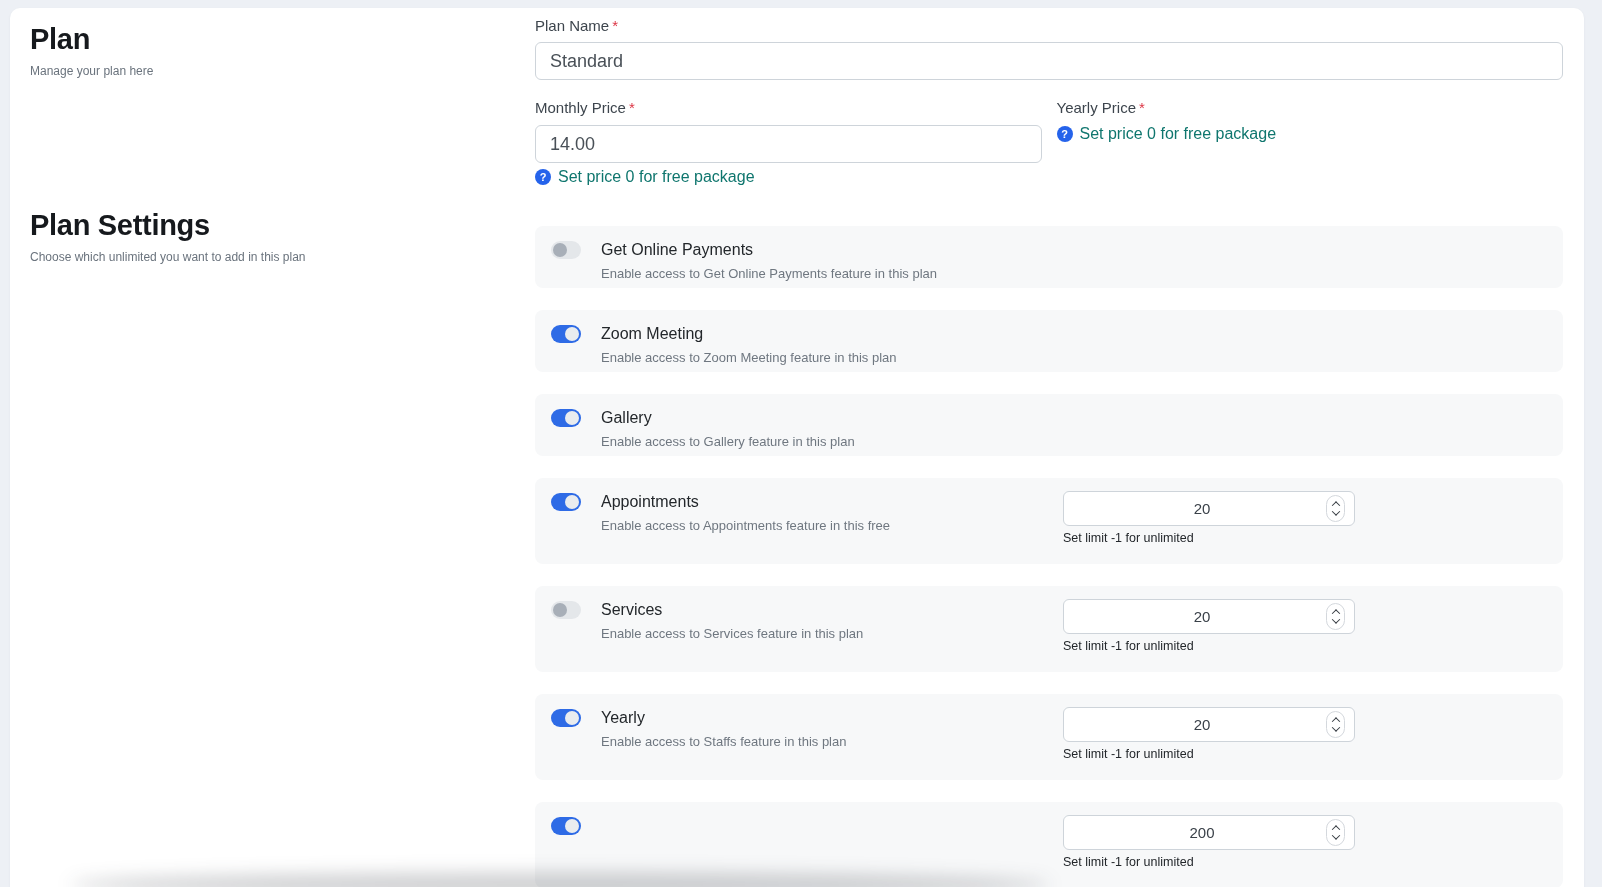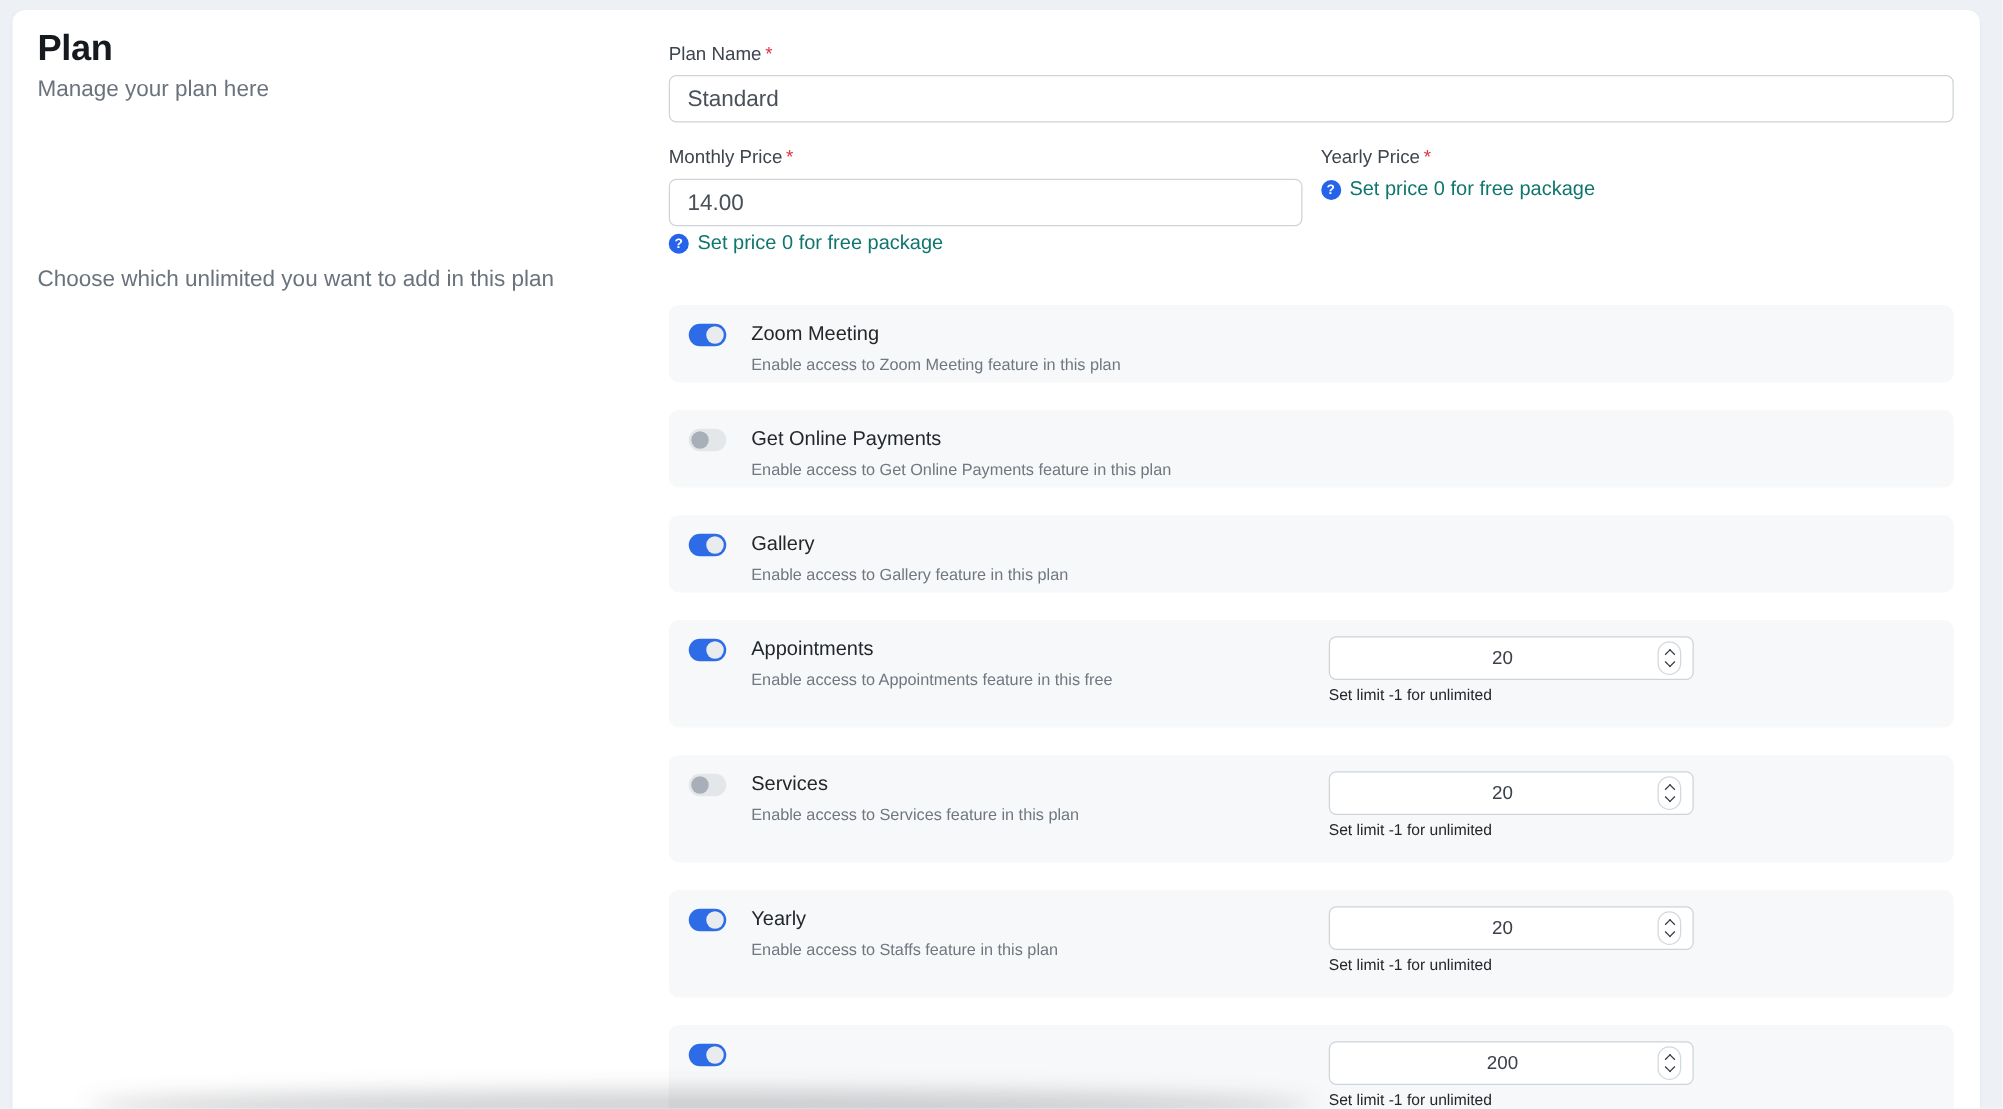--- a/index.html
+++ b/index.html
@@ -17,36 +17,36 @@
     border-radius: 10px;
     box-shadow: 0 1px 3px rgba(20,30,50,0.05);
   }
   
   .plan-head { position: absolute; left: 20px; top: 14px; width: 470px; }
   .settings-head { position: absolute; left: 20px; top: 200px; width: 470px; }
   .section-title {
     font-size: 29px; font-weight: 700; color: #16191d;
     letter-spacing: -0.3px; line-height: 34px;
   }
-  .section-sub { font-size: 18px; color: #6a737d; margin-top: 5px; line-height: 20px; }
+  .section-sub { font-size: 12px; color: #6a737d; margin-top: 5px; line-height: 20px; }
 
   
   .form-col { position: absolute; left: 525px; top: 0; width: 1028px; }
   .f-label {
     display: block; font-size: 15px; color: #3d454d; line-height: 20px;
   }
   .req { color: #dc3545; margin-left: 3px; font-size: 15px; }
   .text-input {
     display: block; width: 100%; height: 38px;
     border: 1px solid #ced4da; border-radius: 6px;
     padding: 0 14px; font-size: 18px; color: #495057;
     background: #fff; outline: none;
     font-family: "Liberation Sans", sans-serif;
   }
-  .field-name { margin-top: 26px; }
+  .field-name { margin-top: 8px; }
   .field-name .f-label { margin-bottom: 6px; }
   .two-col { display: flex; gap: 15px; margin-top: 18px; }
   .two-col .col { width: calc((100% - 15px) / 2); }
   .two-col .f-label { margin-bottom: 7px; }
   .help-line { display: flex; align-items: center; gap: 7px; margin-top: 5px; }
   .help-icon {
     width: 16px; height: 16px; border-radius: 50%;
     background: #2563eb; color: #fff; font-size: 11px; font-weight: 700;
     display: inline-flex; align-items: center; justify-content: center;
     flex: 0 0 16px; line-height: 1;
@@ -118,20 +118,21 @@
 <body>
 
 <div class="card">
 
   <div class="plan-head">
     <div class="section-title">Plan</div>
     <div class="section-sub">Manage your plan here</div>
   </div>
 
   <div class="settings-head">
+    <div class="section-title">Plan Settings</div>
     <div class="section-sub">Choose which unlimited you want to add in this plan</div>
   </div>
 
   <div class="form-col">
 
     <div class="field-name">
       <label class="f-label"><span>Plan Name</span><span class="req">*</span></label>
       <input class="text-input" type="text" value="Standard" style="">
     </div>
 
@@ -149,46 +150,46 @@
         <div class="help-line">
           <span class="help-icon">?</span>
           <span class="help-text">Set price 0 for free package</span>
         </div>
       </div>
     </div>
 
     <div class="features">
   <div class="feature-row simple">
     <div class="feature-left">
+      <div class="toggle off">
+        <div class="knob"></div>
+      </div>
+      <div class="feature-text">
+        <div class="f-title">Get Online Payments</div>
+        <div class="f-desc">Enable access to Get Online Payments feature in this plan</div>
+      </div>
+    </div>
+
+  </div>
+
+  <div class="feature-row simple">
+    <div class="feature-left">
       <div class="toggle on">
         <div class="knob"></div>
       </div>
       <div class="feature-text">
         <div class="f-title">Zoom Meeting</div>
         <div class="f-desc">Enable access to Zoom Meeting feature in this plan</div>
       </div>
     </div>
 
   </div>
 
   <div class="feature-row simple">
     <div class="feature-left">
-      <div class="toggle off">
-        <div class="knob"></div>
-      </div>
-      <div class="feature-text">
-        <div class="f-title">Get Online Payments</div>
-        <div class="f-desc">Enable access to Get Online Payments feature in this plan</div>
-      </div>
-    </div>
-
-  </div>
-
-  <div class="feature-row simple">
-    <div class="feature-left">
       <div class="toggle on">
         <div class="knob"></div>
       </div>
       <div class="feature-text">
         <div class="f-title">Gallery</div>
         <div class="f-desc">Enable access to Gallery feature in this plan</div>
       </div>
     </div>
 
   </div>

